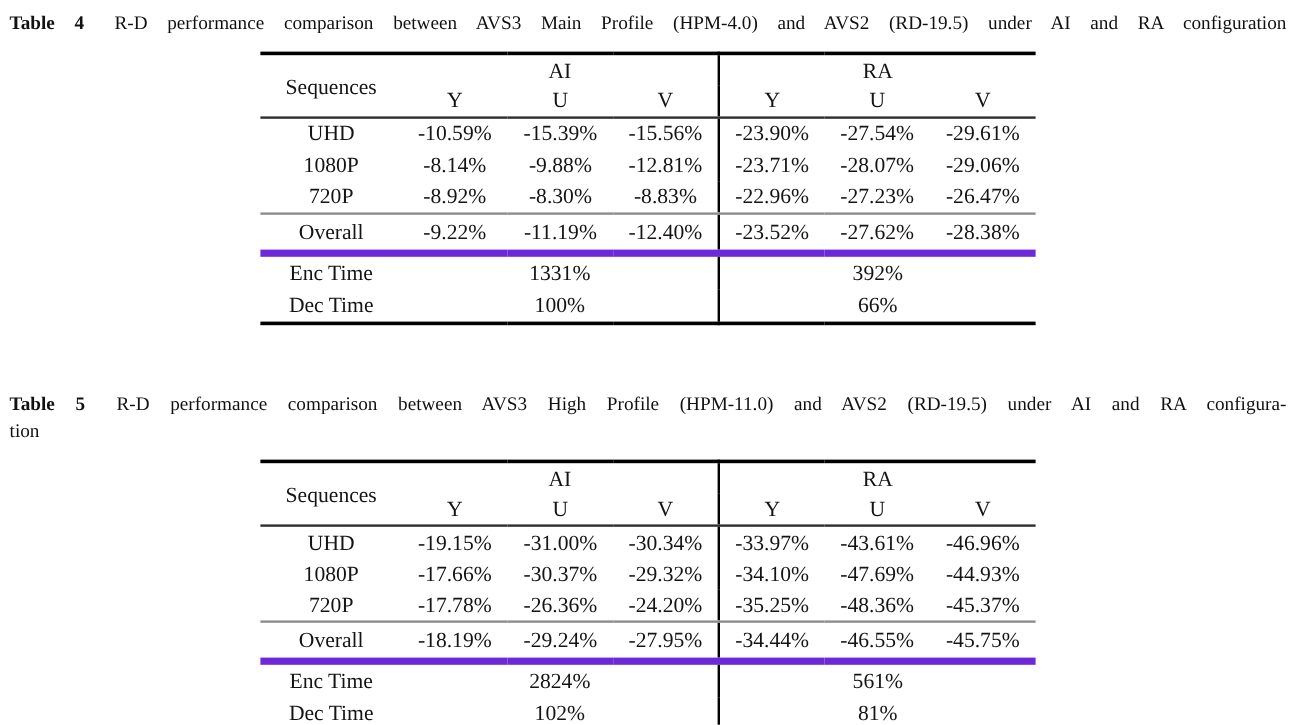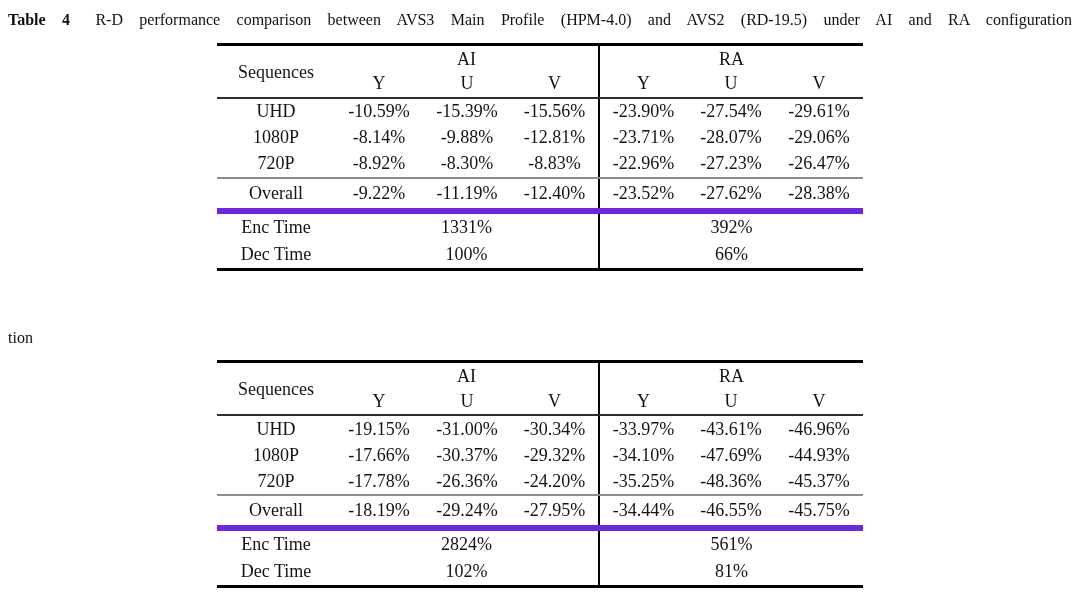--- a/index.html
+++ b/index.html
@@ -129,20 +129,24 @@
       <tr class="timerow">
         <td class="lbl">Dec Time</td>
         <td colspan="3">100%</td>
         <td colspan="3" class="dvl">66%</td>
       </tr>
     </tbody>
   </table>
 
   <div class="gap-between"></div>
 
+  <div class="caption stretch">
+    <span class="cap-label">Table 5</span>
+    <span>R-D performance comparison between AVS3 High Profile (HPM-11.0) and AVS2 (RD-19.5) under AI and RA configura-</span>
+  </div>
   <div class="caption cap-line2">tion</div>
 
   <table class="rd">
     <colgroup>
       <col style="width:118px">
         <col style="width:88px">
         <col style="width:88px">
         <col style="width:88px">
       <col style="width:88px">
         <col style="width:88px">

